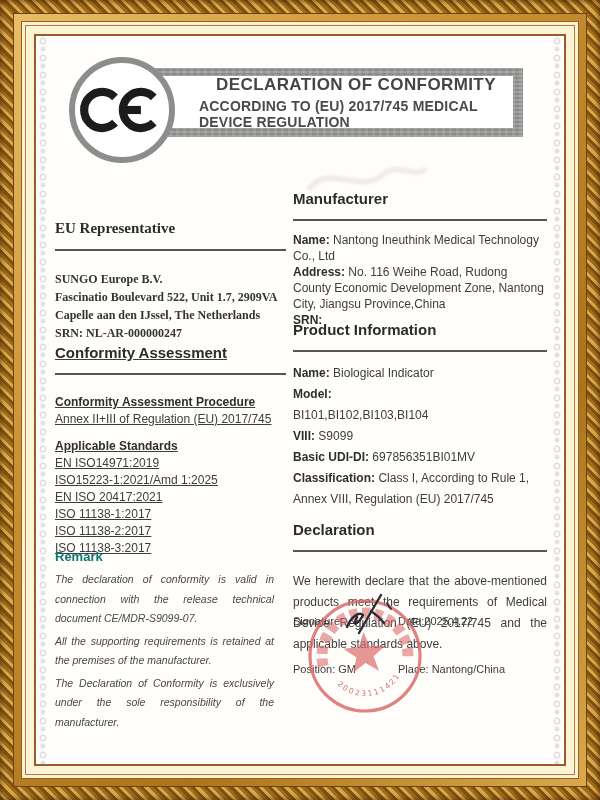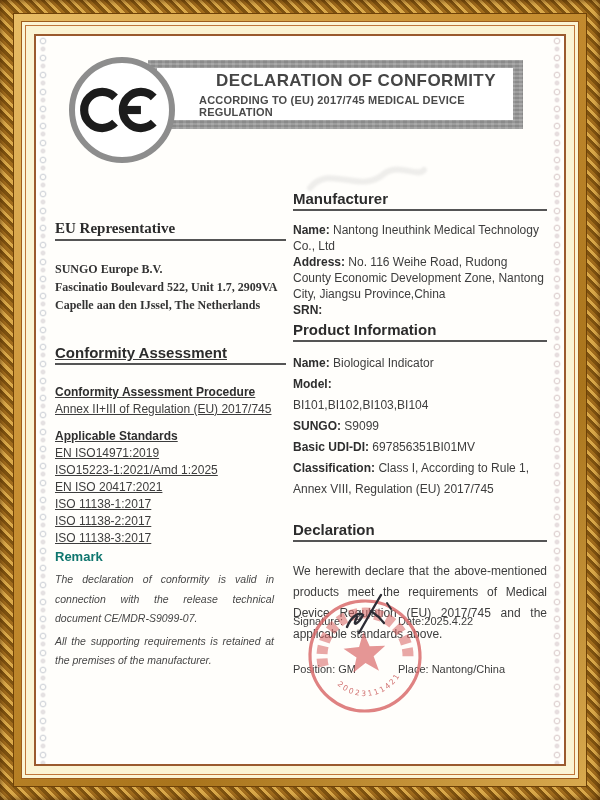--- a/index.html
+++ b/index.html
@@ -22,38 +22,38 @@
   .lace{position:absolute;top:0;bottom:0;width:14px;opacity:.8;
     background-image:
       radial-gradient(circle at 7px 5px, rgba(148,156,172,0) 1.5px, rgba(148,156,172,.5) 2.6px, rgba(148,156,172,0) 4px),
       radial-gradient(circle at 7px 13px, rgba(160,150,160,.35) 1.6px, rgba(160,150,160,0) 3.2px);
     background-size:14px 17px;}
   .lace.left{left:0;}
   .lace.right{right:0;background-image:
       radial-gradient(circle at 7px 5px, rgba(176,146,150,0) 1.5px, rgba(176,146,150,.5) 2.6px, rgba(176,146,150,0) 4px),
       radial-gradient(circle at 7px 13px, rgba(168,140,148,.35) 1.6px, rgba(168,140,148,0) 3.2px);}
   
-  .banner{position:absolute;left:112px;top:24px;width:375px;height:69px;box-sizing:border-box;
+  .banner{position:absolute;left:112px;top:32px;width:375px;height:69px;box-sizing:border-box;
     background:#9c9c9c;
     background-image:repeating-linear-gradient(0deg,rgba(255,255,255,.09) 0 2px,rgba(0,0,0,.07) 2px 4px),
                      repeating-linear-gradient(90deg,rgba(255,255,255,.05) 0 3px,rgba(0,0,0,.05) 3px 7px);
     padding:8px 10px 9px 9px;}
   .banner-inner{background:#fff;height:100%;box-sizing:border-box;display:flex;flex-direction:column;
     justify-content:center;align-items:center;padding-left:42px;}
   .banner-title{font-size:17px;font-weight:bold;color:#454545;letter-spacing:.4px;line-height:20px;}
-  .banner-sub{font-size:11px;font-weight:bold;color:#4a4a4a;letter-spacing:.2px;margin-top:3px;}
+  .banner-sub{font-size:14px;font-weight:bold;color:#4a4a4a;letter-spacing:.2px;margin-top:3px;}
   .ce-badge{position:absolute;left:33px;top:21px;width:106px;height:106px;border-radius:50%;
     background:#fff;border:6px solid #8d8d8d;box-sizing:border-box;display:flex;
     align-items:center;justify-content:center;}
   
   .sec{position:absolute;}
   .col-l{left:19px;width:231px;}
   .col-r{left:257px;width:254px;}
   .sec h2{margin:0 0 11px 0;font-size:15px;font-weight:bold;color:#2c2c2c;
-    padding-bottom:2px;border-bottom:2px solid #555;}
+    padding-bottom:12px;border-bottom:2px solid #555;}
   .sec p{margin:0;font-size:12px;}
   .bold-lines p{font-weight:bold;color:#343434;line-height:18px;}
   .flabel{font-weight:bold;color:#2e2e2e;}
   .mfr p{line-height:16px;}
   .prod p{line-height:21px;}
   .decl-text{line-height:21px;text-align:justify;}
   .sublabel{font-weight:bold;color:#2e2e2e;line-height:17px;}
   .stdlist p{line-height:17px;}
   .gap8{height:8px;}.gap10{height:10px;}
   .remark h3{margin:0 0 6px 0;font-size:13px;font-weight:bold;color:#0f766e;}
@@ -94,20 +94,21 @@
           <svg class="smudge" viewBox="0 0 130 44">
             <path d="M10,30 C30,5 60,38 85,15 C100,5 118,20 124,12" fill="none" stroke="#9a9a9a" stroke-width="6" stroke-linecap="round"></path>
           </svg>
 
           <div class="sec col-l bold-lines" style="top:184px;font-family:Liberation Serif, serif;">
             <h2>EU Representative</h2>
             <div class="gap8"></div>
             <p>SUNGO Europe B.V.</p>
             <p>Fascinatio Boulevard 522, Unit 1.7, 2909VA</p>
             <p>Capelle aan den IJssel, The Netherlands</p>
+            <p>SRN: NL-AR-000000247</p>
           </div>
 
           <div class="sec col-l" style="top:308px;text-decoration:underline;">
             <h2>Conformity Assessment</h2>
             <div class="gap8"></div>
             <p class="sublabel">Conformity Assessment Procedure</p>
             <p style="line-height:17px;">Annex II+III of Regulation (EU) 2017/745</p>
             <div class="gap10"></div>
             <p class="sublabel">Applicable Standards</p>
             <div class="stdlist">
@@ -117,35 +118,36 @@
               <p>ISO 11138-1:2017</p>
               <p>ISO 11138-2:2017</p>
               <p>ISO 11138-3:2017</p>
             </div>
           </div>
 
           <div class="sec col-l remark" style="top:513px;">
             <h3>Remark</h3>
             <p>The declaration of conformity is valid in connection with the release technical document CE/MDR-S9099-07.</p>
             <p>All the supporting requirements is retained at the premises of the manufacturer.</p>
+            <p>The Declaration of Conformity is exclusively under the sole responsibility of the manufacturer.</p>
           </div>
 
           <div class="sec col-r mfr" style="top:154px;">
             <h2>Manufacturer</h2>
             <p><span class="flabel">Name:</span> <span>Nantong Ineuthink Medical Technology Co., Ltd</span></p>
             <p><span class="flabel">Address:</span> <span>No. 116 Weihe Road, Rudong County Economic Development Zone, Nantong City, Jiangsu Province,China</span></p>
             <p><span class="flabel">SRN:</span> <span></span></p>
           </div>
 
           <div class="sec col-r prod" style="top:285px;">
             <h2>Product Information</h2>
             <p><span class="flabel">Name:</span> <span>Biological Indicator</span></p>
             <p><span class="flabel">Model:</span><span></span></p>
             <p><span class="flabel"></span><span>BI101,BI102,BI103,BI104</span></p>
-            <p><span class="flabel">SUNGO:</span> <span>S9099</span></p>
+            <p><span class="flabel">VIII:</span> <span>S9099</span></p>
             <p><span class="flabel">Basic UDI-DI:</span>&nbsp;<span>697856351BI01MV</span></p>
             <p><span class="flabel">Classification:</span> <span>Class I, According to Rule 1, Annex VIII, Regulation (EU) 2017/745</span></p>
           </div>
 
           <div class="sec col-r" style="top:485px;">
             <h2>Declaration</h2>
             <div class="gap8"></div>
             <p class="decl-text">We herewith declare that the above-mentioned products meet the requirements of Medical Device Regulation (EU) 2017/745 and the applicable standards above.</p>
           </div>
 

